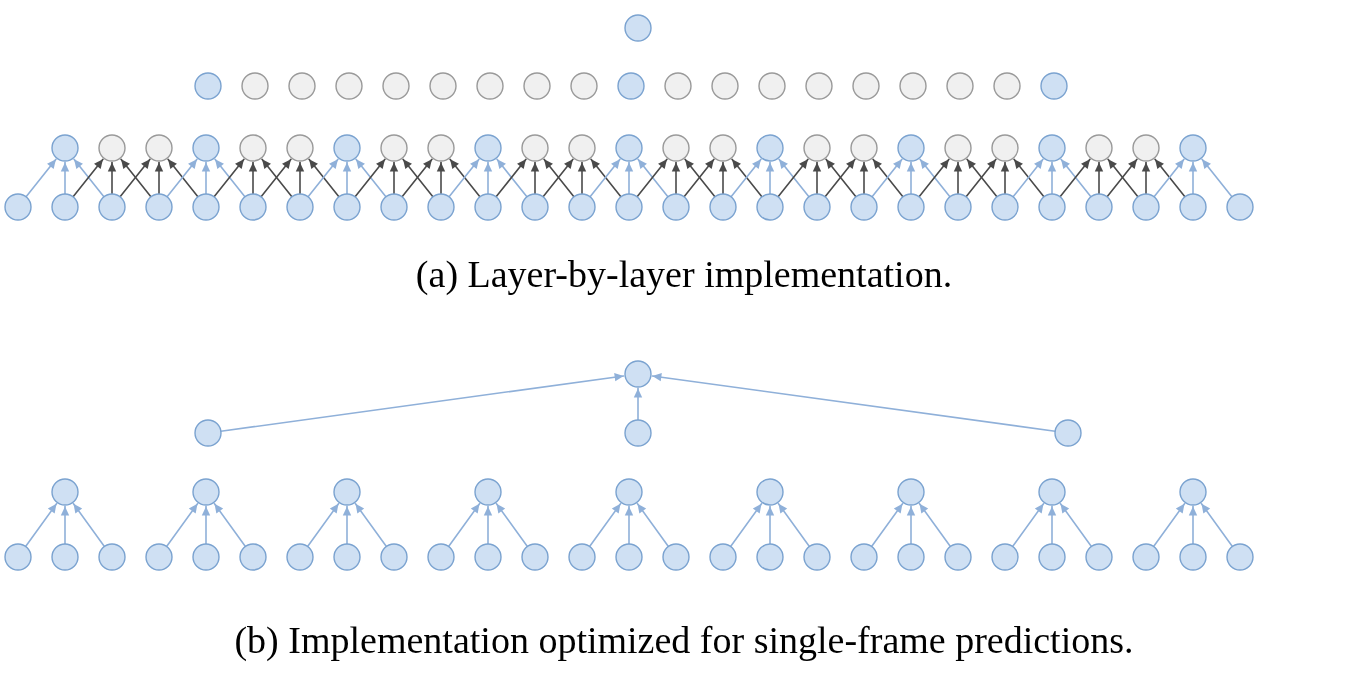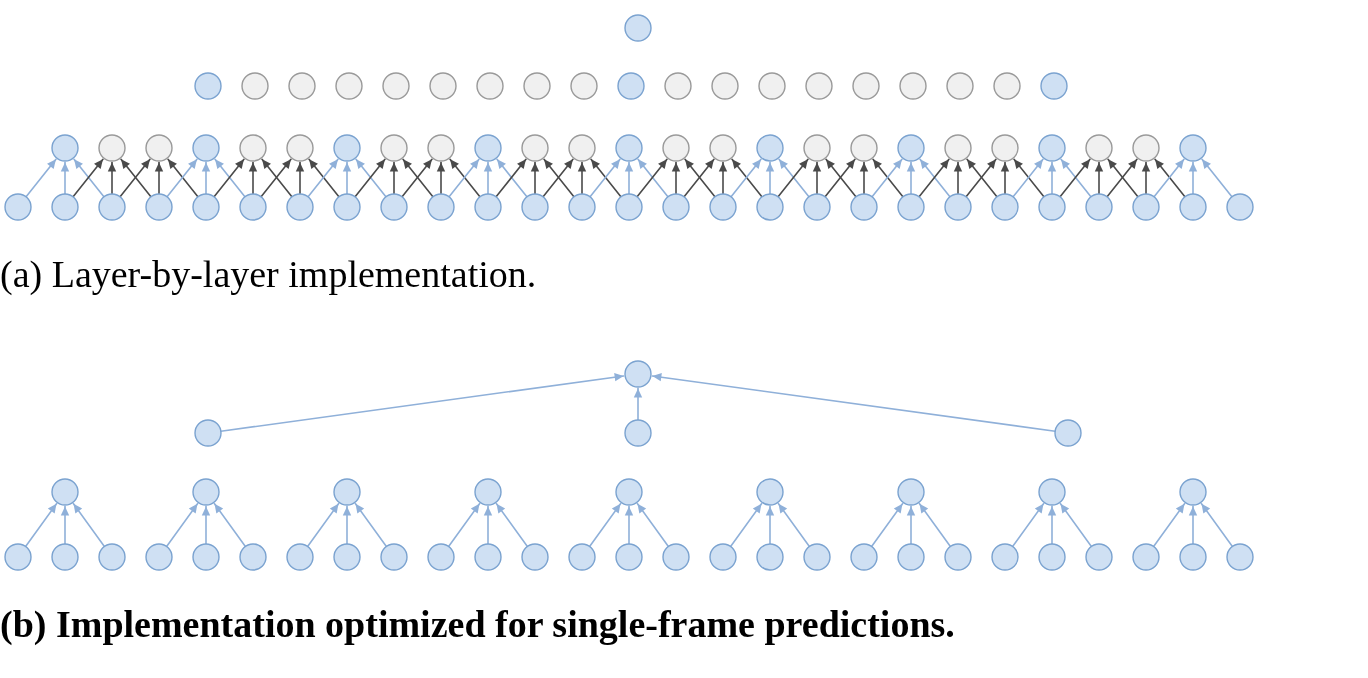--- a/index.html
+++ b/index.html
@@ -27,29 +27,30 @@
   #panel-a { top: 0px;   height: 240px; }
   #panel-b { top: 350px; height: 240px; }
   .diagram-svg {
     display: block;
     width: 1368px;
   }
   .caption {
     position: absolute;
     left: 0;
     width: 1368px;
+    text-align: center;
     font-family: "Liberation Serif", serif;
     font-size: 38px;
     font-weight: 400;
     color: #000000;
     letter-spacing: 0px;
     white-space: nowrap;
   }
   #caption-a { top: 252px; }
-  #caption-b { top: 602px; font-weight: bold; }
+  #caption-b { top: 618px; }
 </style>
 </head>
 <body>
 
 <div id="root">
 
   <div class="figure-panel" id="panel-a">
     <svg class="diagram-svg" id="svg-a" viewBox="0 0 1368 240" width="1368" height="240">
         <g>
           <line x1="26.100001084857485" y1="196.83191353177466" x2="55.96538340535127" y2="159.34132721455904" stroke="#8fb0d9" stroke-width="1.6" stroke-linecap="round"></line>

